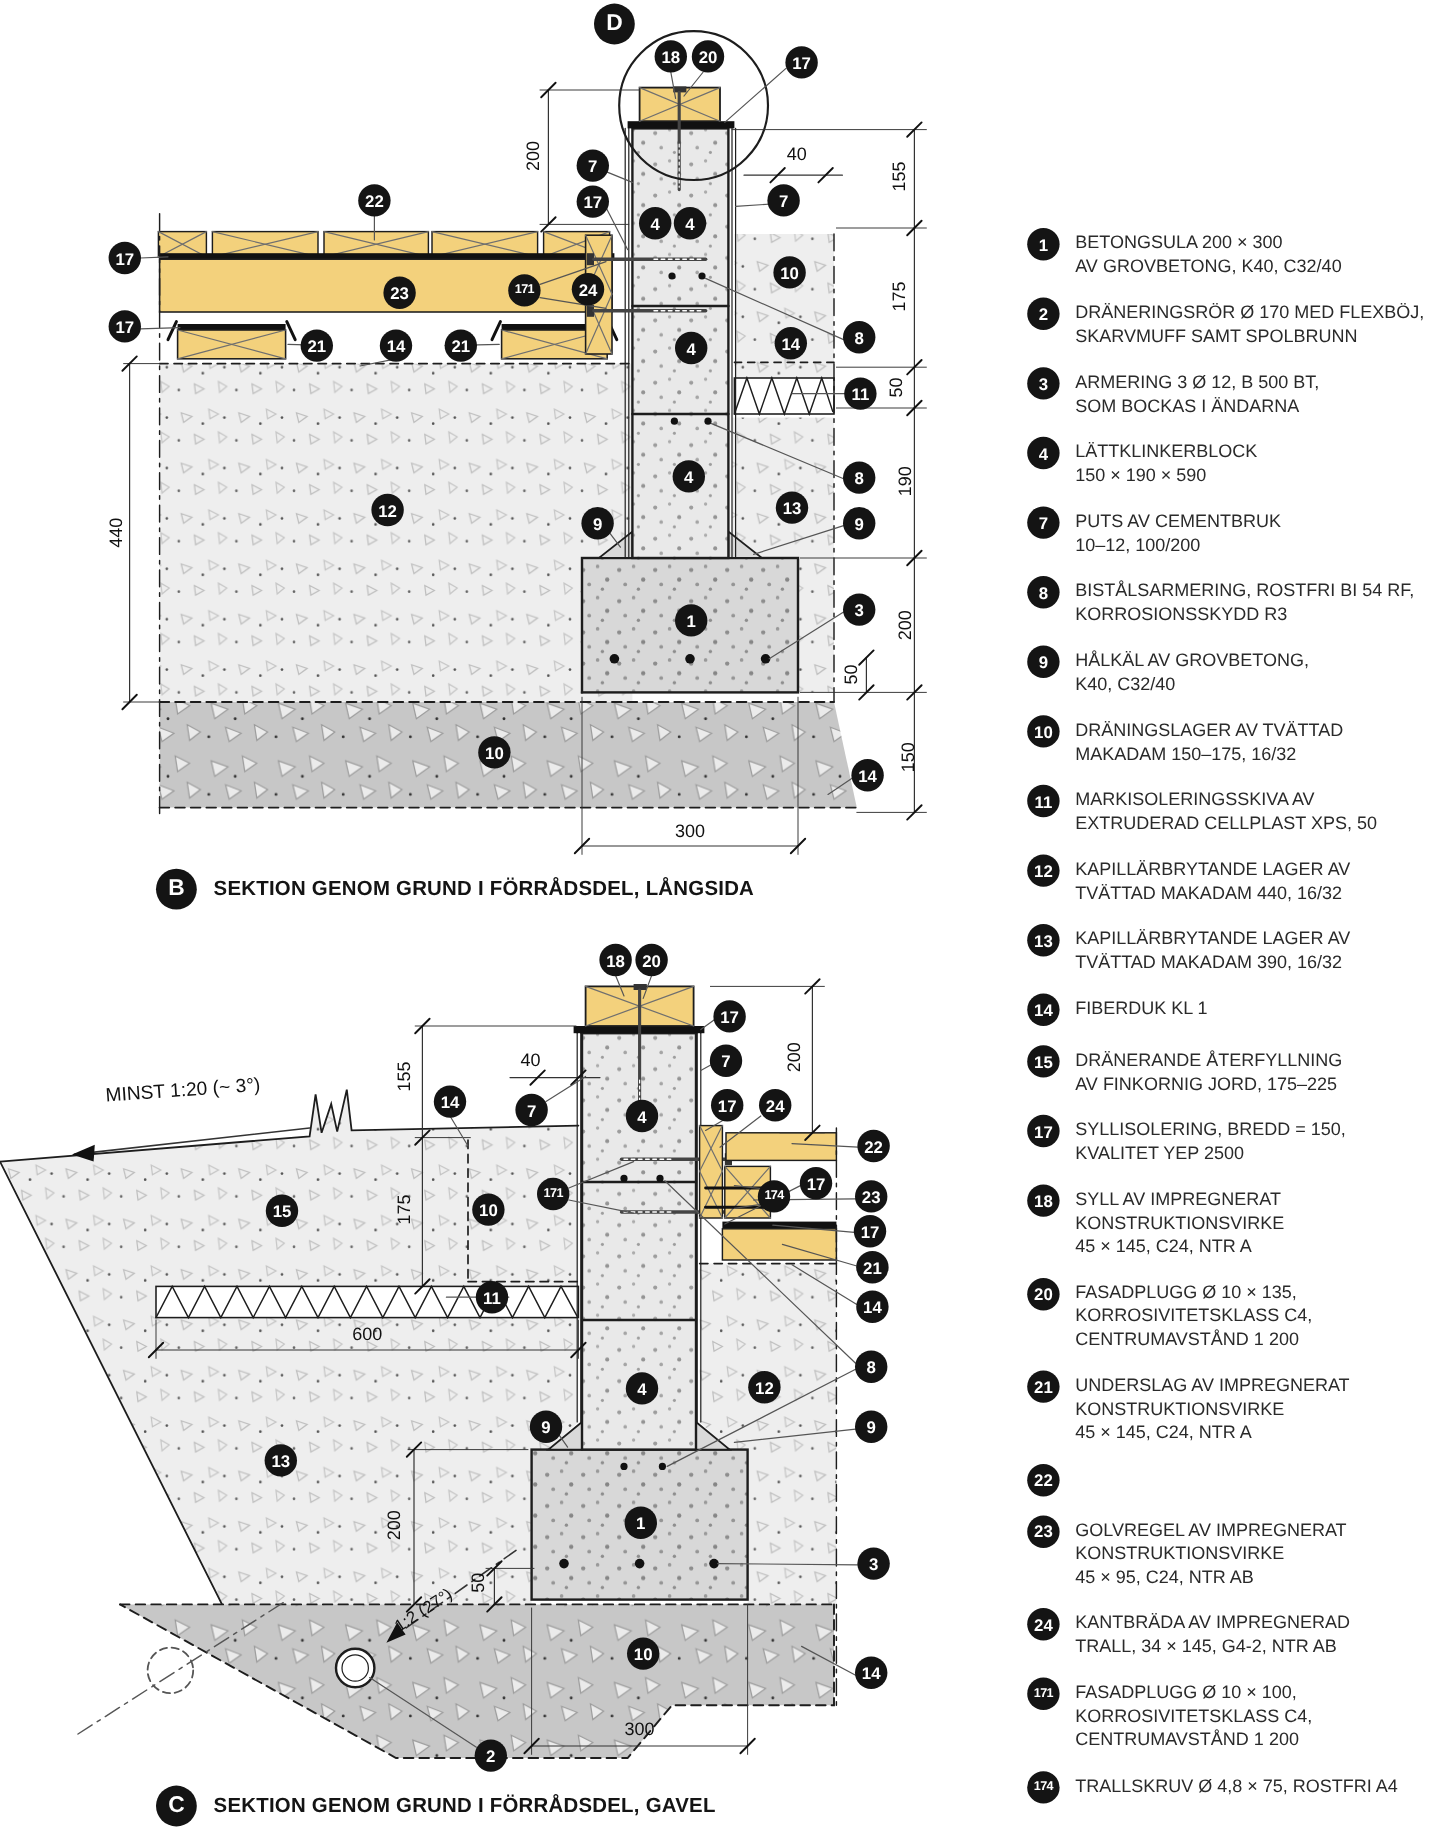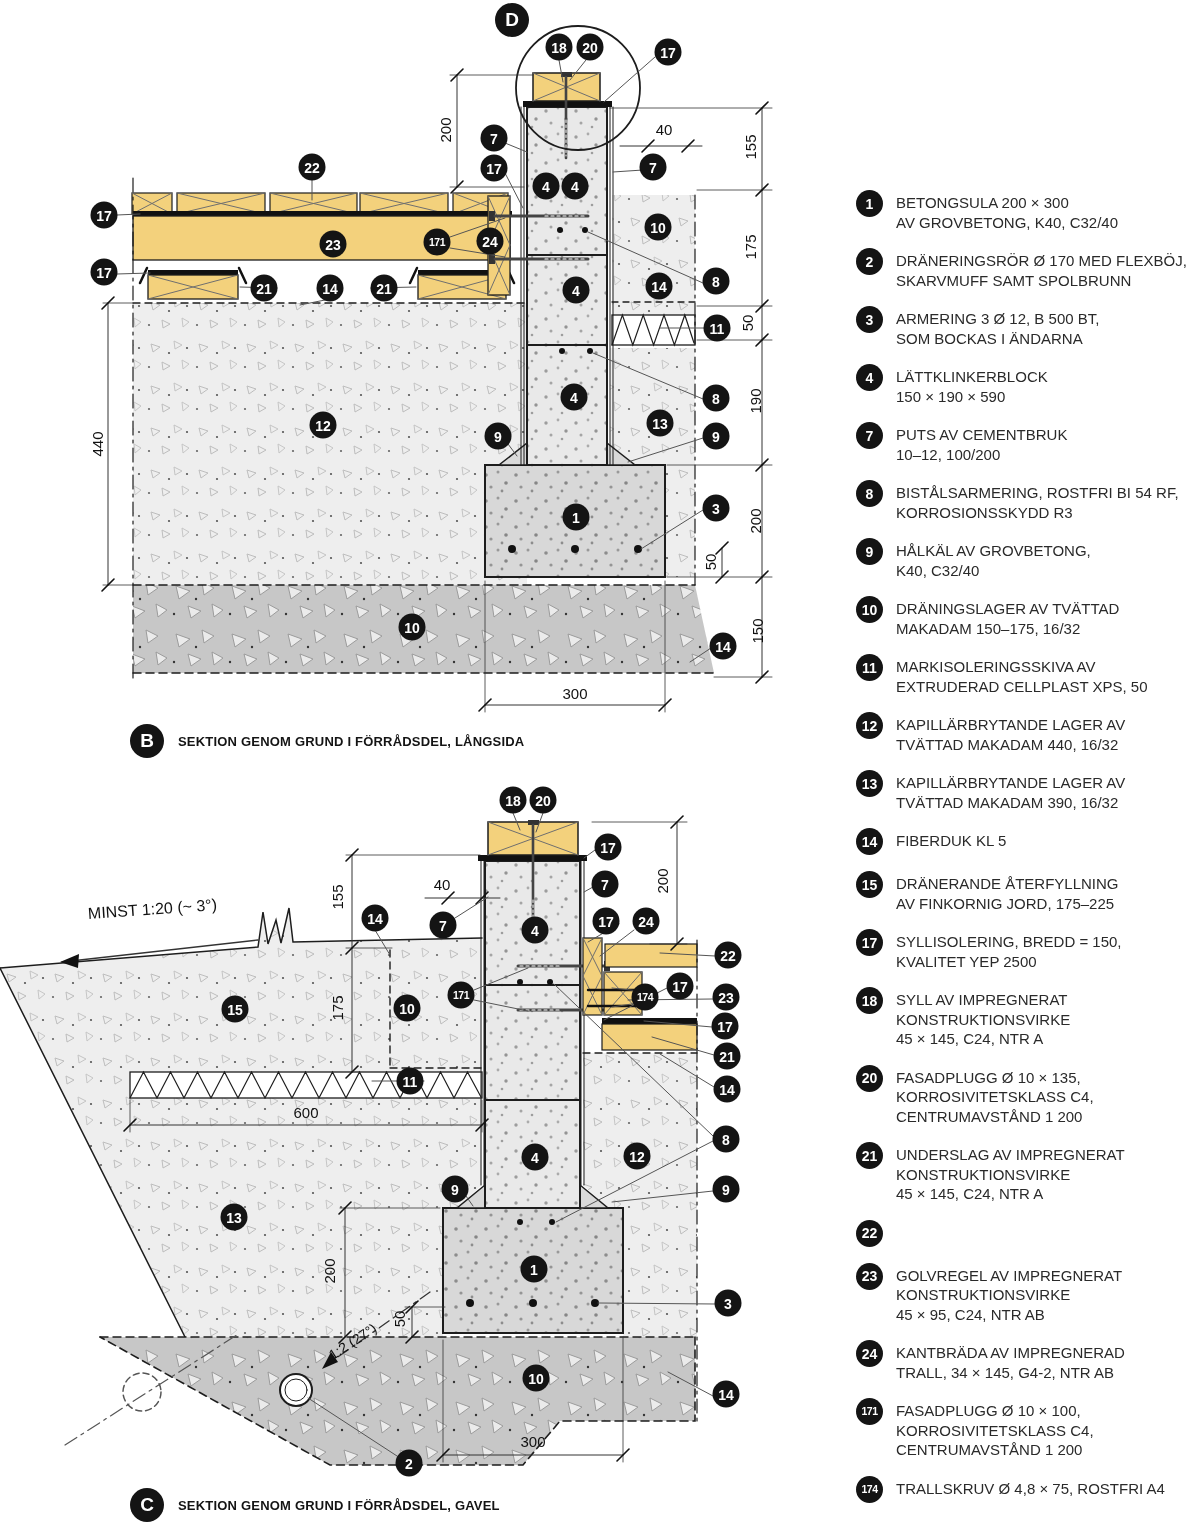--- a/index.html
+++ b/index.html
@@ -13,21 +13,21 @@
   .co.co3{font-size:10.5px;letter-spacing:-0.5px;}
   .abs{position:absolute;transform:translate(-50%,-50%);}
   
   .dim{position:absolute;transform:translate(-50%,-50%);font-size:15px;color:#111;
        white-space:nowrap;}
   .dim.rot{transform:translate(-50%,-50%) rotate(-90deg);}
   
   .cap{position:absolute;display:flex;align-items:center;gap:14px;}
   .capcircle{width:34px;height:34px;border-radius:50%;background:#141414;color:#fff;
       font-weight:bold;font-size:19px;display:flex;align-items:center;justify-content:center;}
-  .captext{font-weight:bold;font-size:13px;letter-spacing:.2px;color:#141414;}
+  .captext{font-weight:bold;font-size:17px;letter-spacing:.2px;color:#141414;}
   
   .note{position:absolute;font-size:16px;color:#111;white-space:nowrap;transform-origin:left center;}
   .note.rot4{transform:rotate(-4deg);}
   .note.rot33{transform:rotate(-33deg);font-size:14px;}
   
   .legend{position:absolute;left:856px;top:190px;width:344px;display:flex;
           flex-direction:column;gap:16px;}
   .li{display:flex;gap:13px;align-items:flex-start;}
   .lco{flex:0 0 27px;}
   .lt{font-size:15px;line-height:19.5px;color:#2a2a2a;white-space:pre-line;padding-top:3px;}
@@ -664,21 +664,21 @@
     </div>
 
     <div class="li">
       <div class="co lco">13</div>
       <div class="lt">KAPILLÄRBRYTANDE LAGER AV
 TVÄTTAD MAKADAM 390, 16/32</div>
     </div>
 
     <div class="li">
       <div class="co lco">14</div>
-      <div class="lt">FIBERDUK KL 5</div>
+      <div class="lt">FIBERDUK KL 1</div>
     </div>
 
     <div class="li">
       <div class="co lco">15</div>
       <div class="lt">DRÄNERANDE ÅTERFYLLNING
 AV FINKORNIG JORD, 175–225</div>
     </div>
 
     <div class="li">
       <div class="co lco">17</div>

